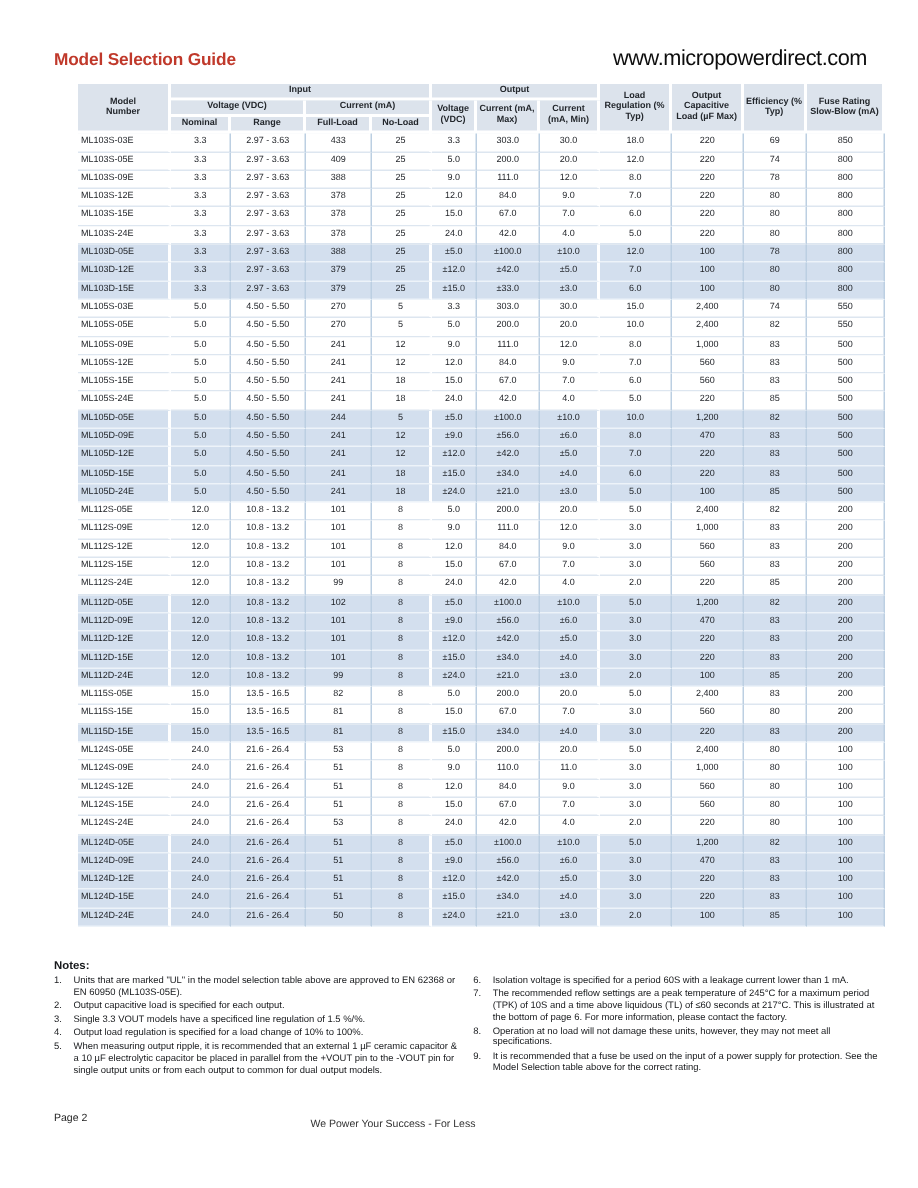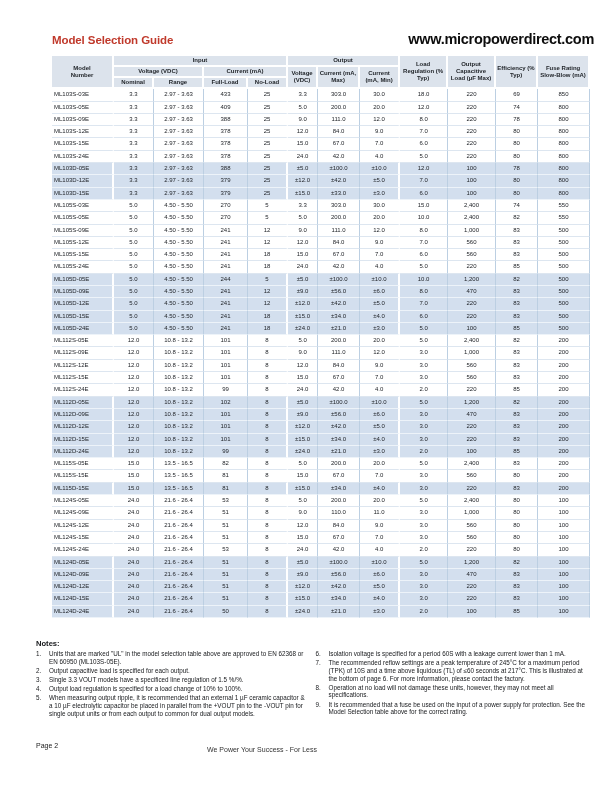--- a/index.html
+++ b/index.html
@@ -3,24 +3,24 @@
 <meta charset="utf-8">
 <style>
   * { box-sizing: border-box; }
   html,body { margin:0; padding:0; background:#888; }
   .page {
     width:612px; height:792px; margin:0 auto; position:relative;
     background:#ffffff; overflow:hidden;
     font-family:"Liberation Sans", sans-serif; color:#1c1f24;
   }
   
-  .doc-header { position:absolute; top:31px; left:52px; width:542px;
+  .doc-header { position:absolute; top:31px; left:36px; width:542px;
     display:flex; justify-content:space-between; align-items:baseline; }
   .doc-title { color:#c0392b; font-weight:bold; font-size:11.5px; letter-spacing:-0.1px; }
-  .site { font-weight:bold; font-size:14.5px; color:#0d0d0d; letter-spacing:-0.3px; }
+  .site { font-weight:normal; font-size:14.5px; color:#0d0d0d; letter-spacing:-0.3px; }
 
   
   .table-wrap { position:absolute; left:52px; top:56px; width:538px; }
   table { border-collapse:separate; border-spacing:0; table-layout:fixed; width:538px; }
   th {
     background:#dce3ec; color:#23272c; font-weight:bold;
     border-right:2px solid #fff; border-bottom:2px solid #fff;
     padding:1px 1px; text-align:center; vertical-align:middle;
     font-size:6px; line-height:1.18;
   }

